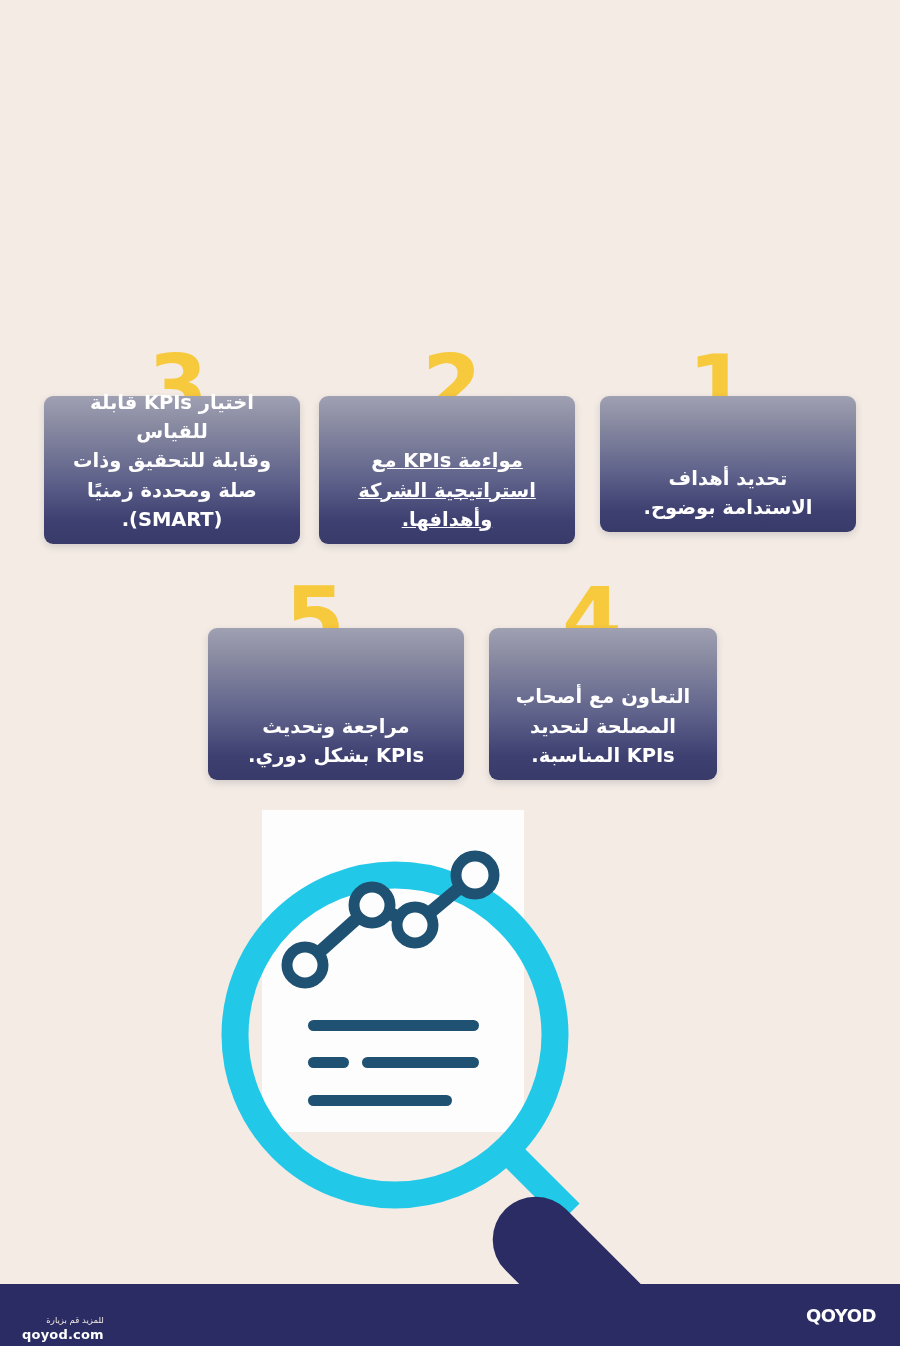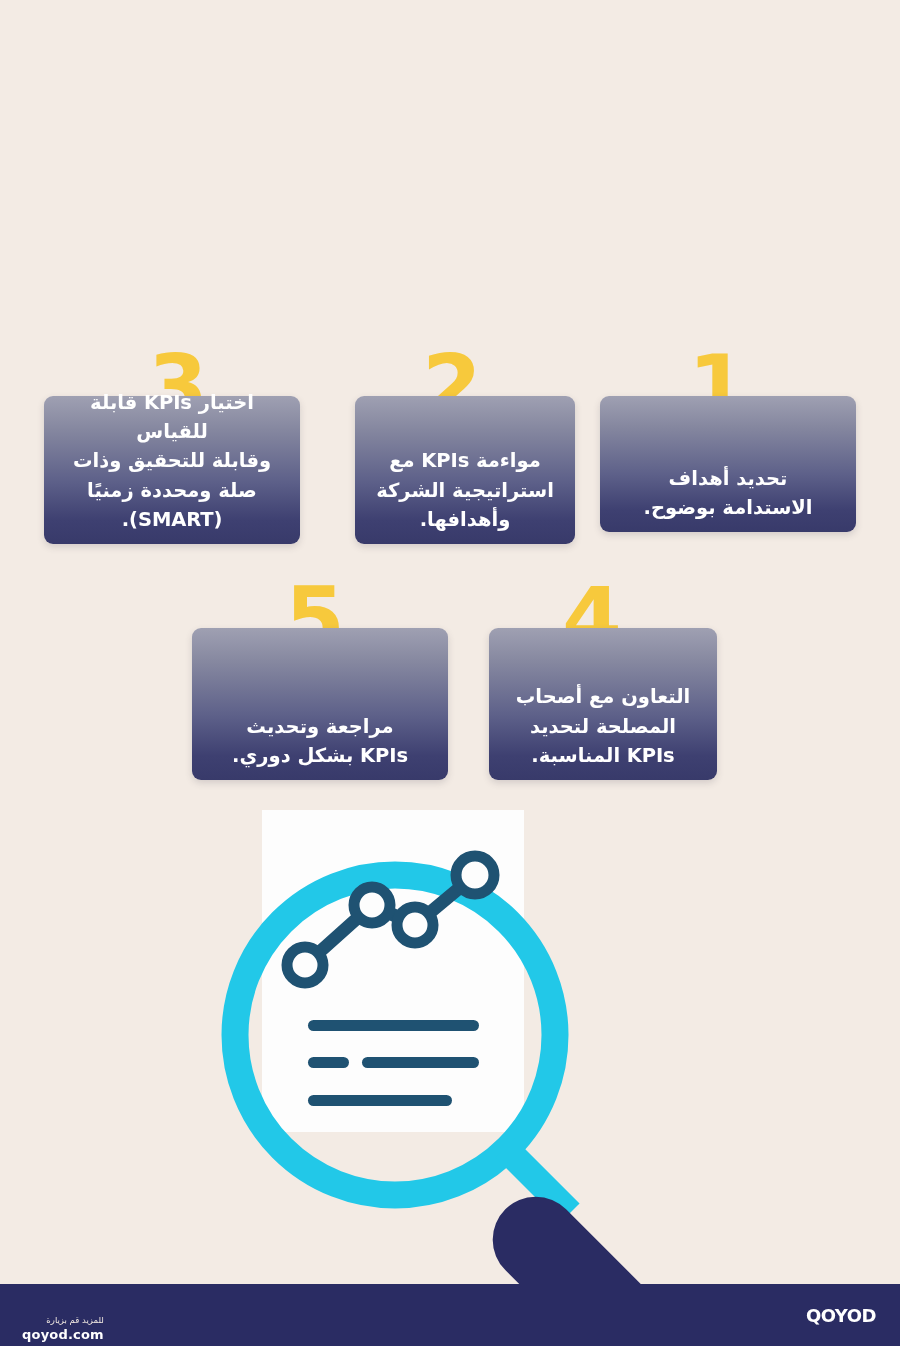--- a/index.html
+++ b/index.html
@@ -80,31 +80,31 @@
     line-height: 1;
     z-index: 2;
     text-align: center;
     direction: ltr;
   }
 
   
   #card-1 { right: 44px;  top: 396px; width: 256px; height: 136px; }
   #num-1  { right: 152px; top: 343px; width: 60px; }
 
-  #card-2 { right: 325px; top: 396px; width: 220px; height: 148px; }
+  #card-2 { right: 325px; top: 396px; width: 256px; height: 148px; text-decoration: underline; }
   #num-2  { right: 418px; top: 343px; width: 60px; }
 
   #card-3 { right: 600px; top: 396px; width: 256px; height: 148px; }
   #num-3  { right: 692px; top: 343px; width: 60px; }
 
   
   #card-4 { right: 183px; top: 628px; width: 228px; height: 152px; }
   #num-4  { right: 278px; top: 575px; width: 60px; }
 
-  #card-5 { right: 452px; top: 628px; width: 256px; height: 152px; margin-left: 8px; }
+  #card-5 { right: 436px; top: 628px; width: 256px; height: 152px; margin-left: 8px; }
   #num-5  { right: 555px; top: 575px; width: 60px; }
 
   
   .illustration {
     position: absolute;
     left: 0;
     top: 790px;
     width: 900px;
     height: 520px;
     z-index: 1;

